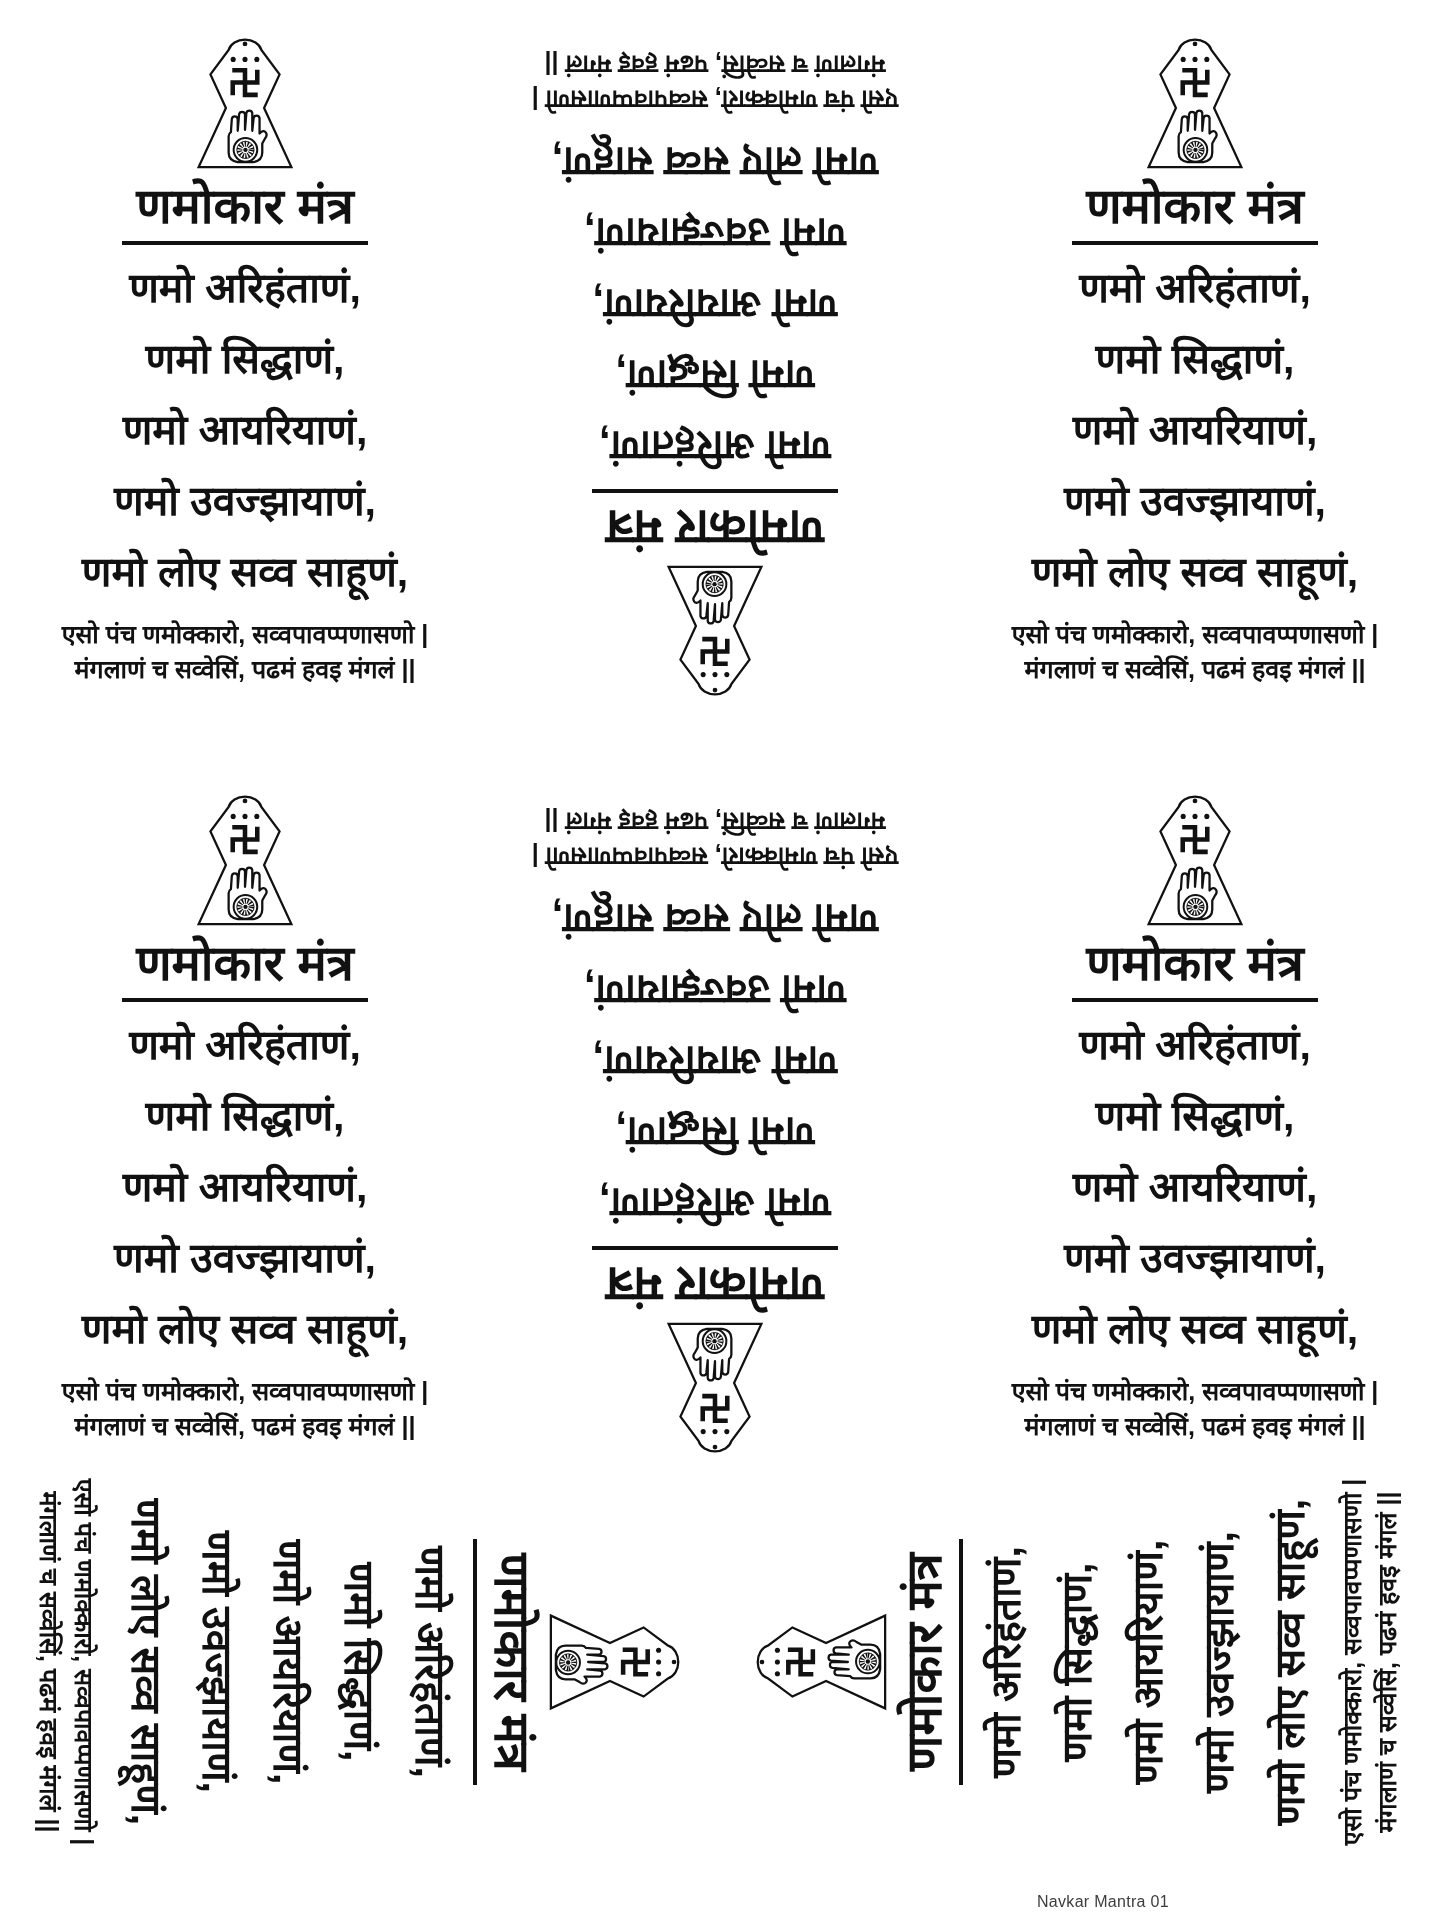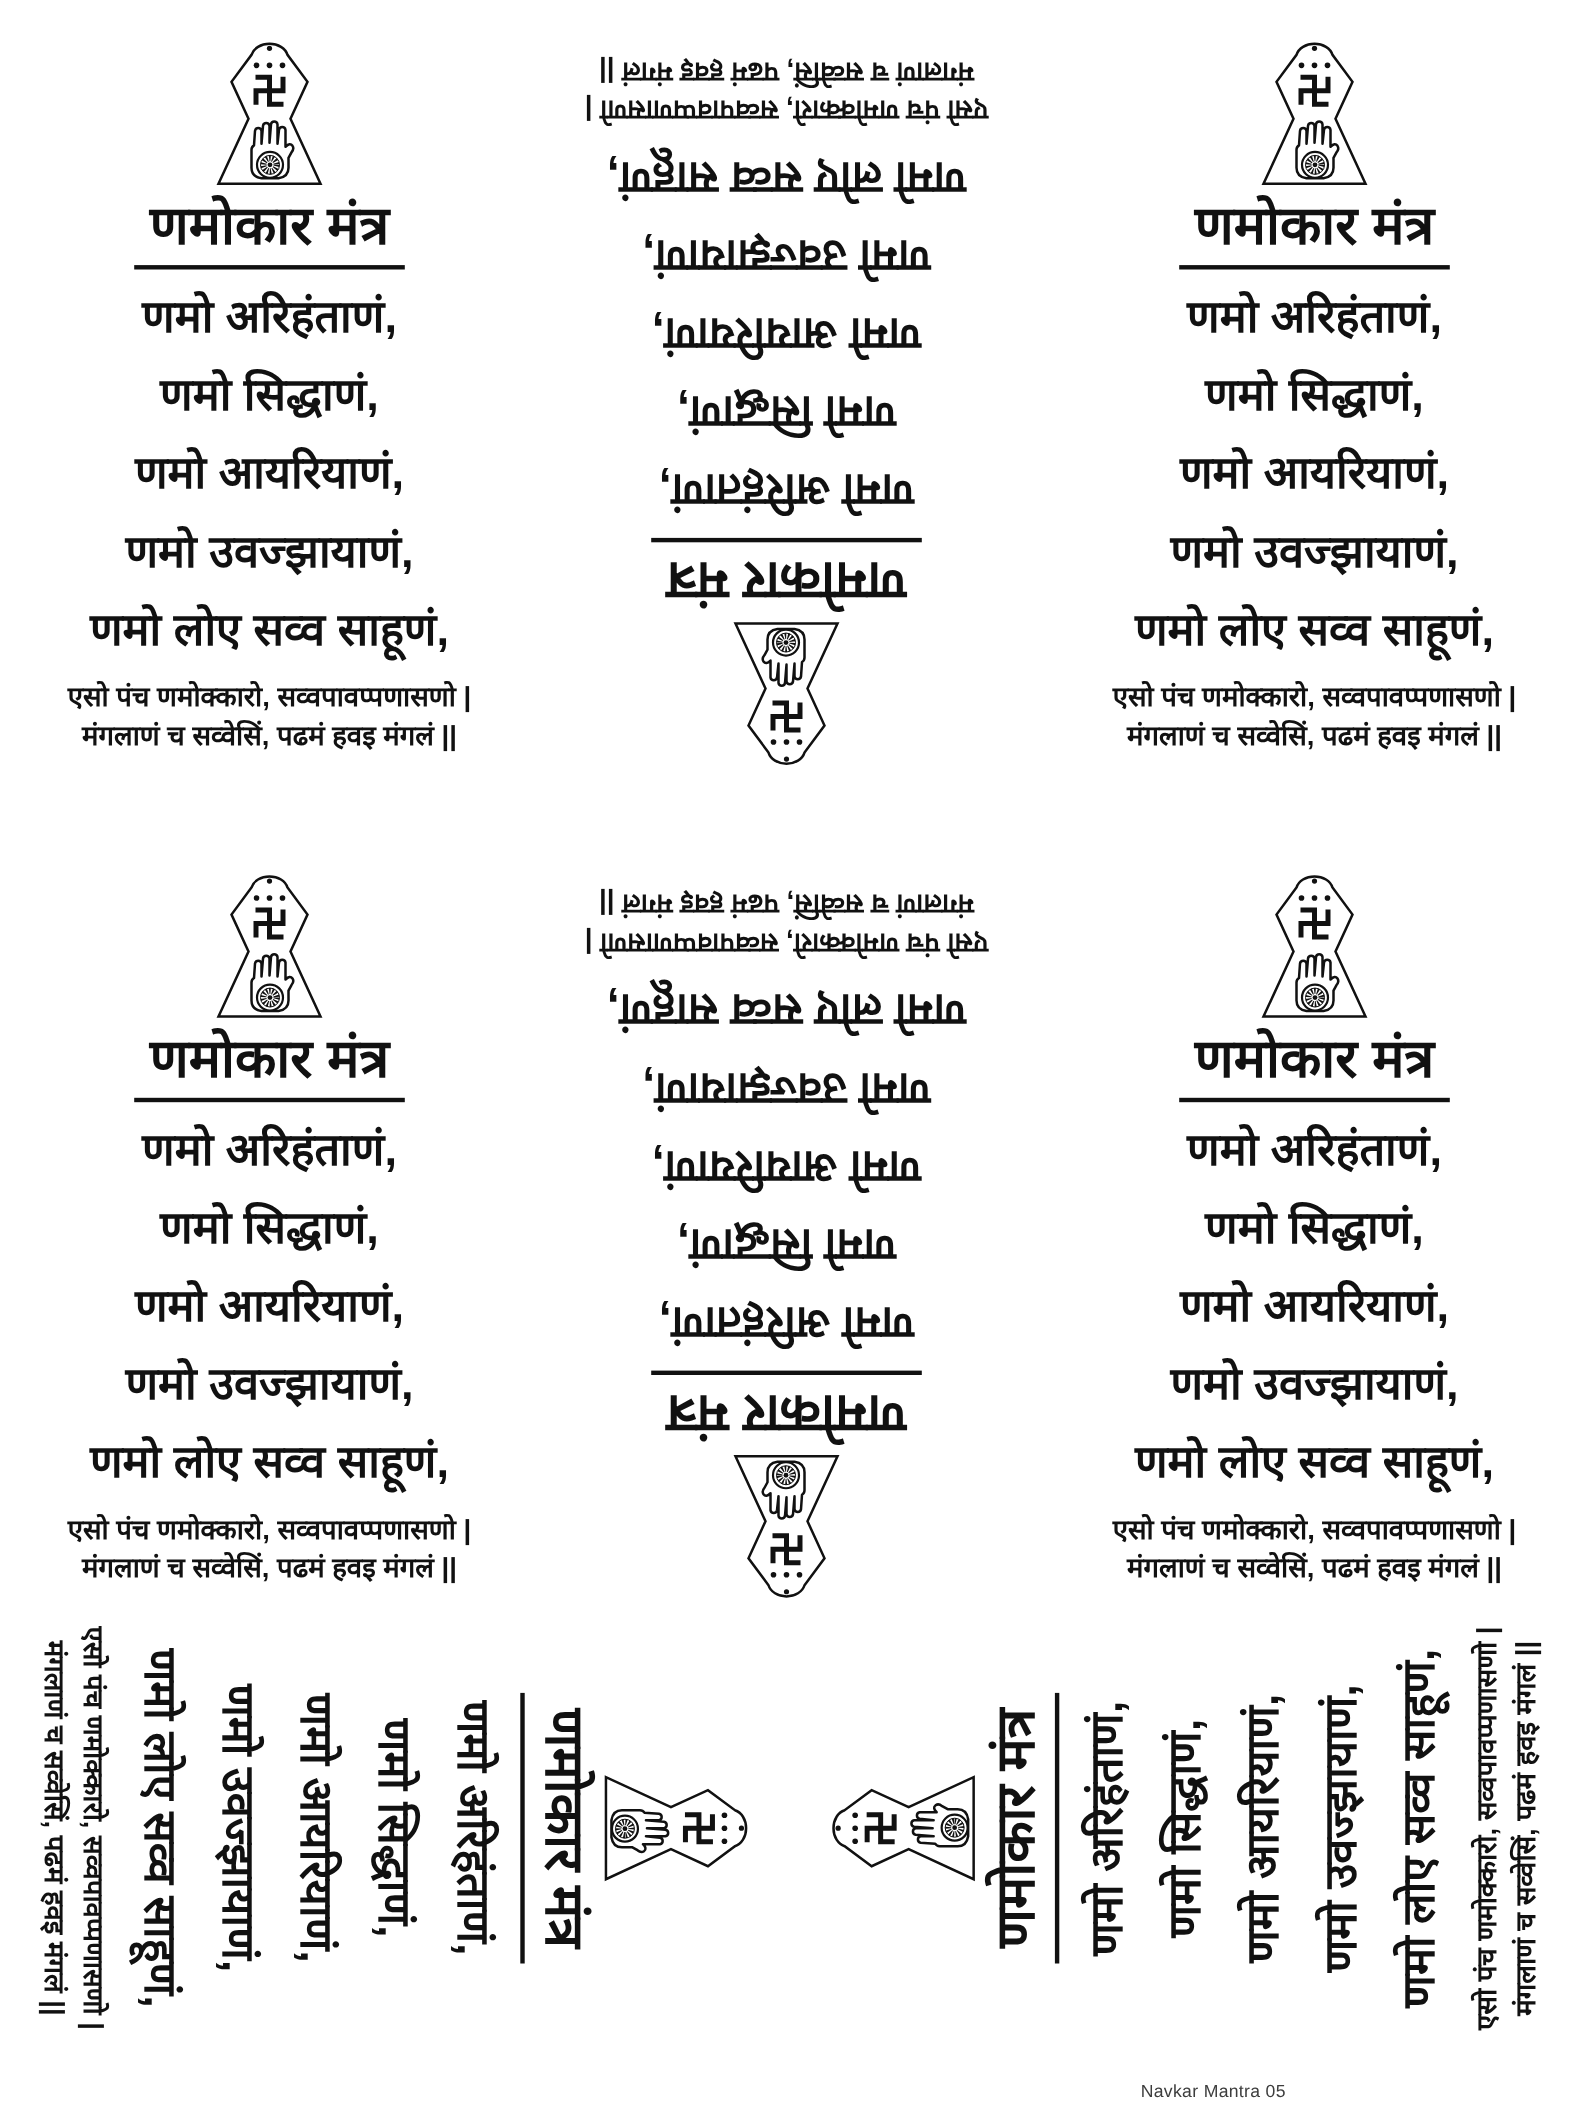--- a/index.html
+++ b/index.html
@@ -183,14 +183,14 @@
       <div class="line first">णमो अरिहंताणं,</div>
       <div class="line">णमो सिद्धाणं,</div>
       <div class="line">णमो आयरियाणं,</div>
       <div class="line">णमो उवज्झायाणं,</div>
       <div class="line">णमो लोए सव्व साहूणं,</div>
       <div class="sline first">एसो पंच णमोक्कारो, सव्वपावप्पणासणो |</div>
       <div class="sline">मंगलाणं च सव्वेसिं, पढमं हवइ मंगलं ||</div>
     </div>
   </div>
 
-  <div class="footer">Navkar Mantra 05</div>
+  <div class="footer">Navkar Mantra 01</div>
 </div>
 
 </body></html>

